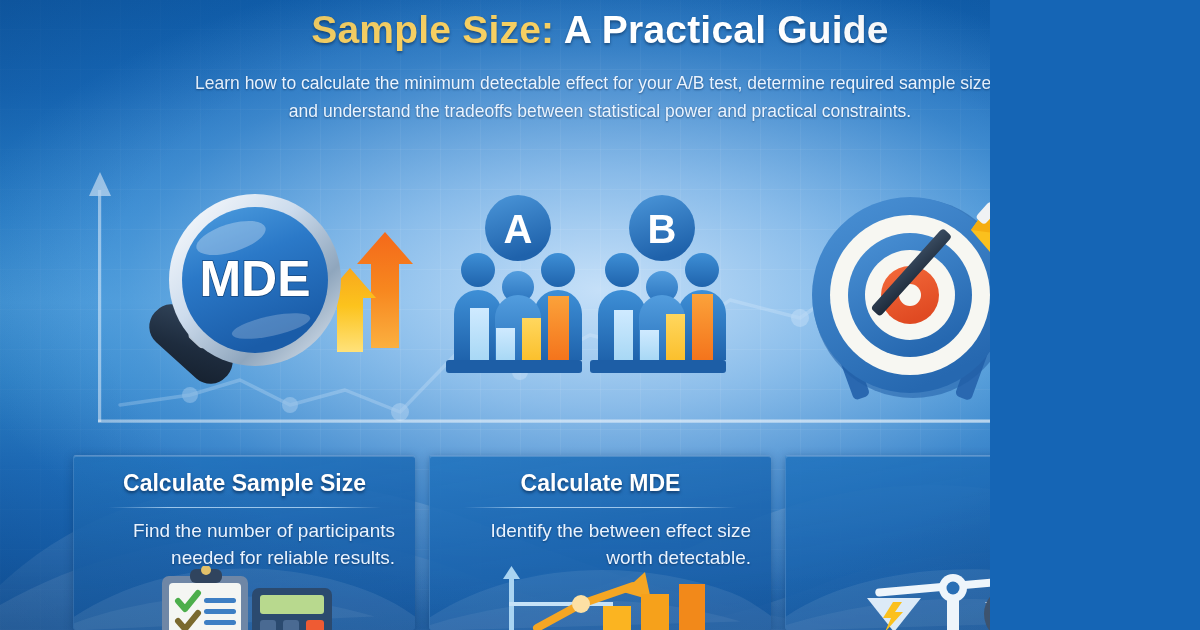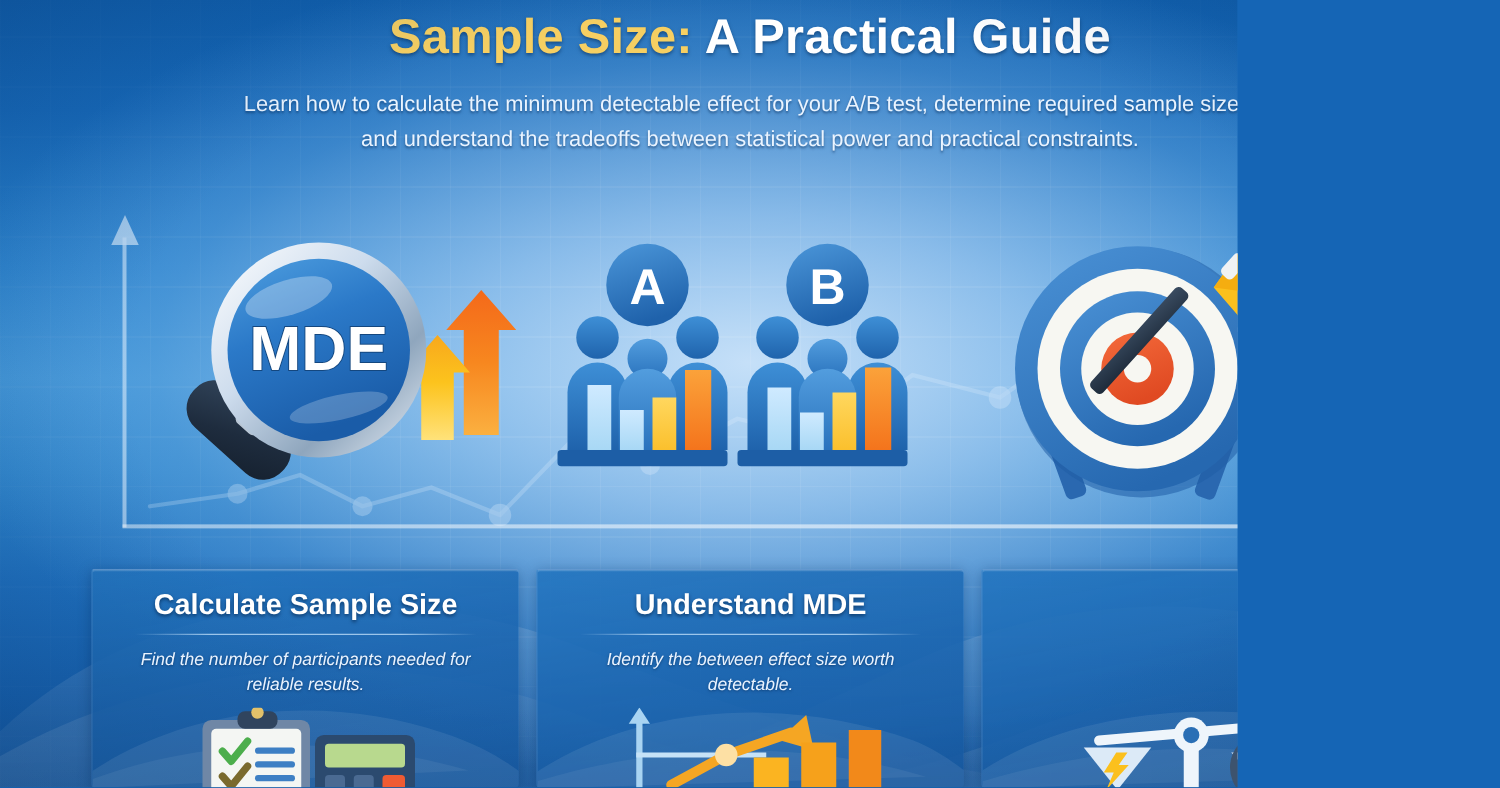--- a/index.html
+++ b/index.html
@@ -48,22 +48,22 @@
   .card{position:relative;flex:1;border-radius:3px;overflow:hidden;
     background:linear-gradient(170deg, rgba(36,118,192,.92) 0%, rgba(28,102,176,.90) 45%, rgba(22,88,160,.88) 100%);
     border-top:1px solid rgba(180,216,250,.45);
     border-left:1px solid rgba(150,198,242,.28);
     box-shadow:0 2px 10px rgba(5,40,85,.35), inset 0 1px 0 rgba(255,255,255,.18);}
   .card-inner{position:relative;z-index:3;padding:14px 12px 0;text-align:center;}
   .card h3{margin:0;font-size:23px;font-weight:700;color:#ffffff;line-height:1.2;
     text-shadow:0 2px 3px rgba(4,34,70,.65);}
   .rule{margin:9px auto 0;height:1px;width:86%;
     background:linear-gradient(90deg, rgba(190,224,252,0) 0%, rgba(198,228,253,.75) 22%, rgba(198,228,253,.75) 78%, rgba(190,224,252,0) 100%);}
-  .card p{margin:9px 8px 0;font-size:14px;line-height:1.45;color:#e9f3ff;font-style:italic;
-    text-shadow:0 1px 2px rgba(6,38,78,.6);}
+  .card p{margin:9px 8px 0;font-size:19px;line-height:1.45;color:#e9f3ff;
+    text-shadow:0 1px 2px rgba(6,38,78,.6);text-align:right;}
   .card-icon{position:absolute;left:0;bottom:-2px;width:100%;height:66px;z-index:2;
     display:flex;align-items:flex-end;justify-content:center;overflow:hidden;}
   .card-bg{position:absolute;inset:0;z-index:1;pointer-events:none;}
 </style>
 </head>
 <body>
 
 <div class="stage">
 
   <div class="grid"></div>
@@ -336,21 +336,21 @@
         </svg>
       </div>
     </div>
 
     <div class="card">
       <svg class="card-bg" viewBox="0 0 340 175" preserveAspectRatio="none">
         <path d="M-20 175 C 70 104, 200 100, 300 136 C 325 146, 340 160, 360 175 Z" fill="#ffffff" opacity=".08"></path>
         <path d="M-20 175 C 80 140, 200 132, 310 165 Z" fill="#ffffff" opacity=".06"></path>
       </svg>
       <div class="card-inner">
-        <h3>Understand MDE</h3>
+        <h3>Calculate MDE</h3>
         <div class="rule"></div>
         <p>
           <span>Identify the between effect size worth</span>
           <span>detectable.</span>
         </p>
       </div>
       <div class="card-icon">
         <svg width="215" height="66" viewBox="0 0 215 66">
           <g>
             <rect x="16" y="8" width="5" height="58" fill="#a9d4f2"></rect>

